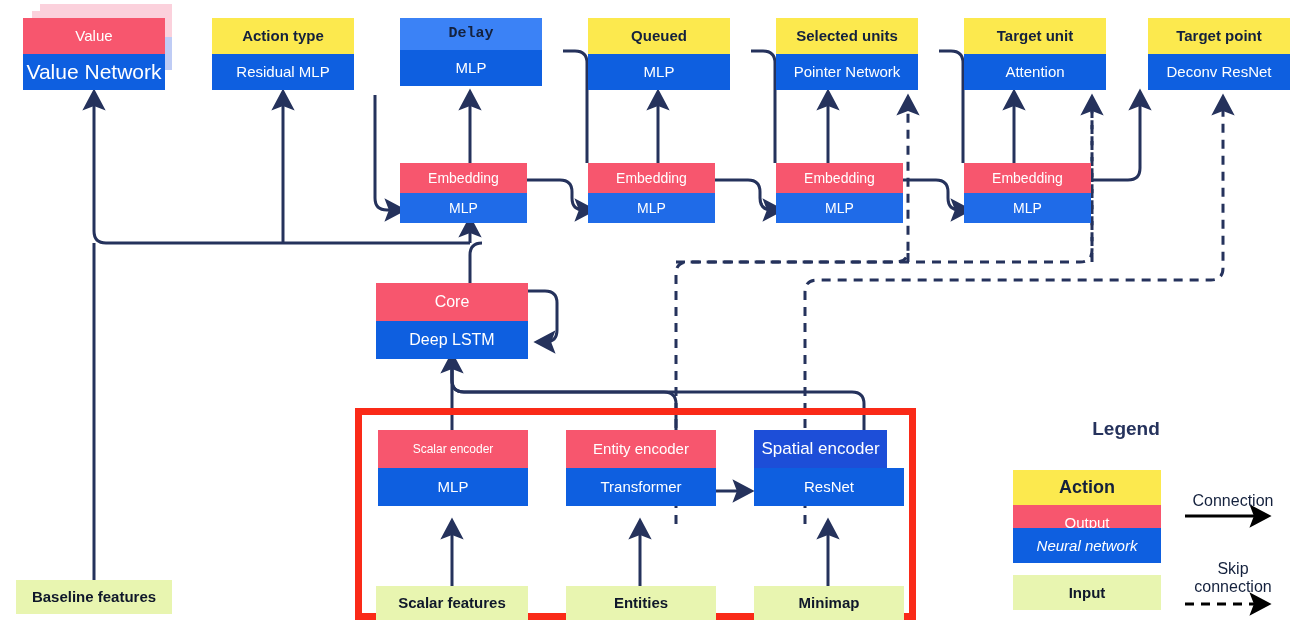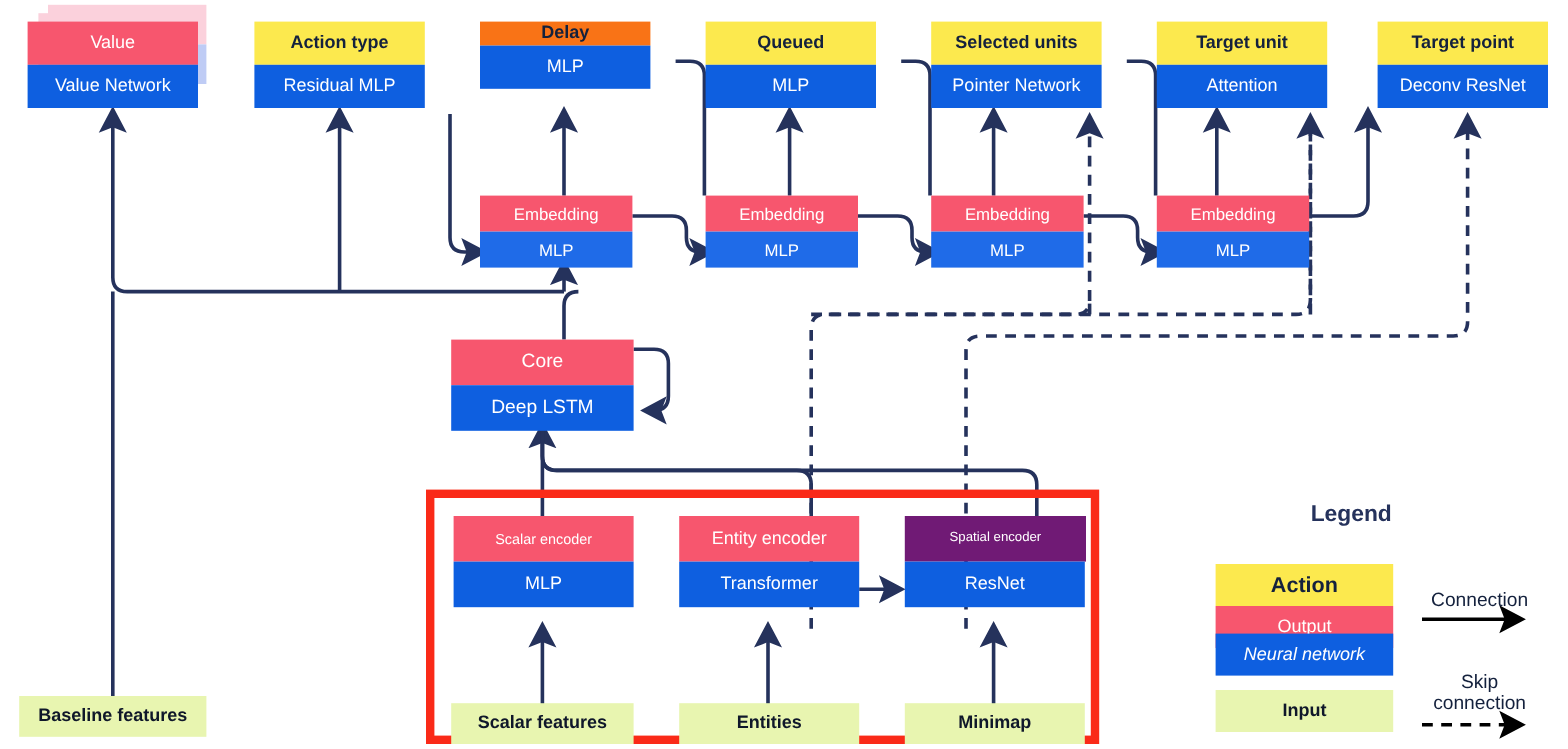--- a/index.html
+++ b/index.html
@@ -103,30 +103,30 @@
 
   <div class="redbox" style="left:355px;top:408px;width:561px;height:212px;"></div>
 
   <div class="ghost g-out" style="left:40px;top:4px;width:132px;height:33px;"></div>
   <div class="ghost g-nn" style="left:40px;top:37px;width:132px;height:33px;"></div>
   <div class="ghost g-out" style="left:32px;top:11px;width:132px;height:33px;"></div>
   <div class="ghost g-nn" style="left:32px;top:44px;width:132px;height:33px;"></div>
 
   <div class="node" style="left:23px;top:18px;width:142px;height:72px;">
     <div class="cell c-output" style="width: 142px; height: 36px; font-size: 15px; background: rgb(247, 86, 110);">Value</div>
-    <div class="cell c-nn" style="width:142px;height:36px;font-size:15px;">Value Network</div>
+    <div class="cell c-nn" style="width:142px;height:36px;font-size:21px;">Value Network</div>
   </div>
 
   <div class="node" style="left:212px;top:18px;width:142px;height:72px;">
     <div class="cell c-action" style="width: 142px; height: 36px; font-size: 15px; background: rgb(252, 233, 78);">Action type</div>
     <div class="cell c-nn" style="width:142px;height:36px;font-size:15px;">Residual MLP</div>
   </div>
 
   <div class="node" style="left:400px;top:18px;width:142px;height:72px;">
-    <div class="cell c-action" style="width: 142px; height: 20px; font-size: 15px; background: #f97316;">Delay</div>
+    <div class="cell c-action" style="width: 142px; height: 32px; font-size: 15px; background: #3b82f6; font-family: Liberation Mono, monospace;">Delay</div>
     <div class="cell c-nn" style="width:142px;height:36px;font-size:15px;">MLP</div>
   </div>
 
   <div class="node" style="left:588px;top:18px;width:142px;height:72px;">
     <div class="cell c-action" style="width: 142px; height: 36px; font-size: 15px; background: rgb(252, 233, 78);">Queued</div>
     <div class="cell c-nn" style="width:142px;height:36px;font-size:15px;">MLP</div>
   </div>
 
   <div class="node" style="left:776px;top:18px;width:142px;height:72px;">
     <div class="cell c-action" style="width: 142px; height: 36px; font-size: 15px; background: rgb(252, 233, 78);">Selected units</div>
@@ -172,21 +172,21 @@
     <div class="cell c-output" style="width: 150px; height: 38px; font-size: 12px; background: rgb(247, 86, 110);">Scalar encoder</div>
     <div class="cell c-nn" style="width:150px;height:38px;font-size:15px;">MLP</div>
   </div>
 
   <div class="node" style="left:566px;top:430px;width:150px;height:76px;">
     <div class="cell c-output" style="width: 150px; height: 38px; font-size: 15px; background: rgb(247, 86, 110);">Entity encoder</div>
     <div class="cell c-nn" style="width:150px;height:38px;font-size:15px;">Transformer</div>
   </div>
 
   <div class="node" style="left:754px;top:430px;width:150px;height:76px;">
-    <div class="cell c-output" style="width: 151px; height: 38px; font-size: 11px; background: #701a75;">Spatial encoder</div>
+    <div class="cell c-output" style="width: 133px; height: 38px; font-size: 17px; background: #1d4ed8;">Spatial encoder</div>
     <div class="cell c-nn" style="width:150px;height:38px;font-size:15px;">ResNet</div>
   </div>
 
   <div class="cell c-input" style="position: absolute; left: 16px; top: 580px; width: 156px; height: 34px; font-size: 15px; background: rgb(232, 245, 176);">Baseline features</div>
   <div class="cell c-input" style="position: absolute; left: 376px; top: 586px; width: 152px; height: 34px; font-size: 15px; background: rgb(232, 245, 176);">Scalar features</div>
   <div class="cell c-input" style="position: absolute; left: 566px; top: 586px; width: 150px; height: 34px; font-size: 15px; background: rgb(232, 245, 176);">Entities</div>
   <div class="cell c-input" style="position: absolute; left: 754px; top: 586px; width: 150px; height: 34px; font-size: 15px; background: rgb(232, 245, 176);">Minimap</div>
 
   <svg style="position:absolute;left:0;top:0;width:1307px;height:624px;pointer-events:none;" viewBox="0 0 1307 624">
     <path d="M94,580 L94,243" fill="none" stroke="#25325c" stroke-width="3"></path>

